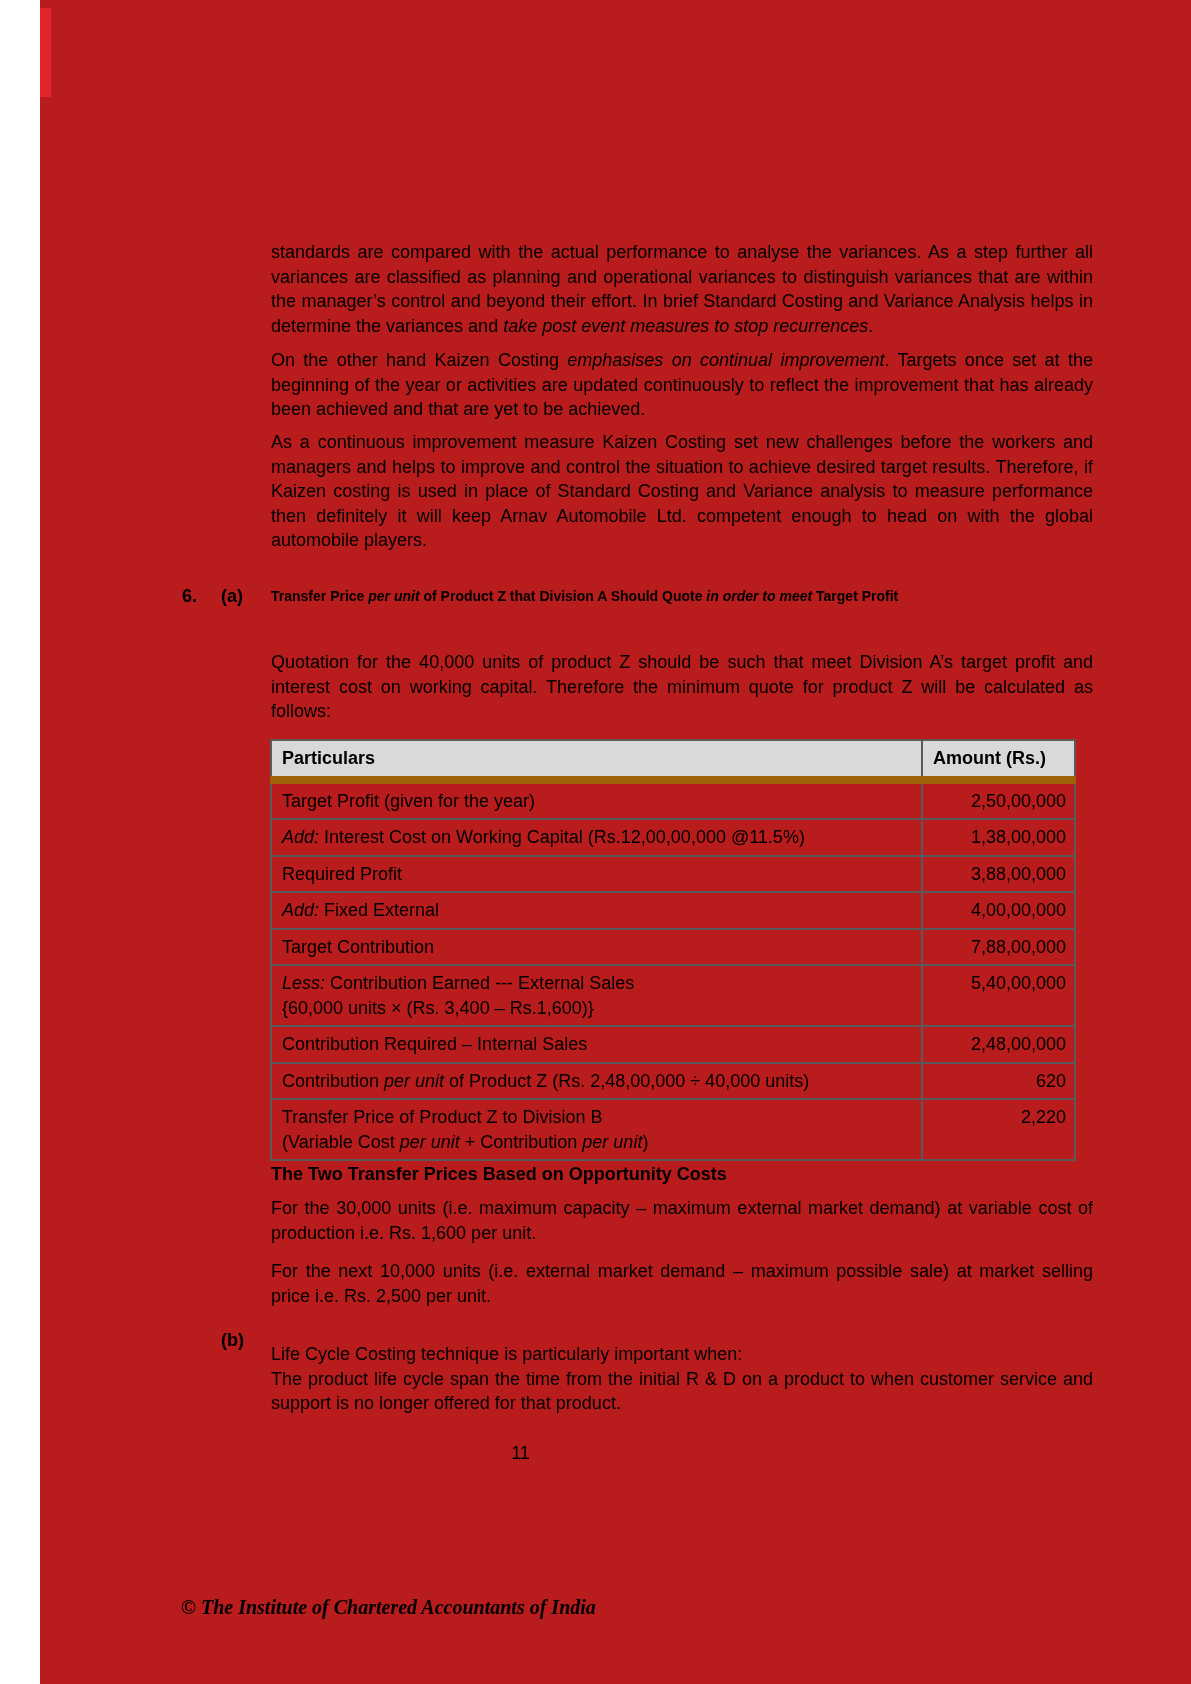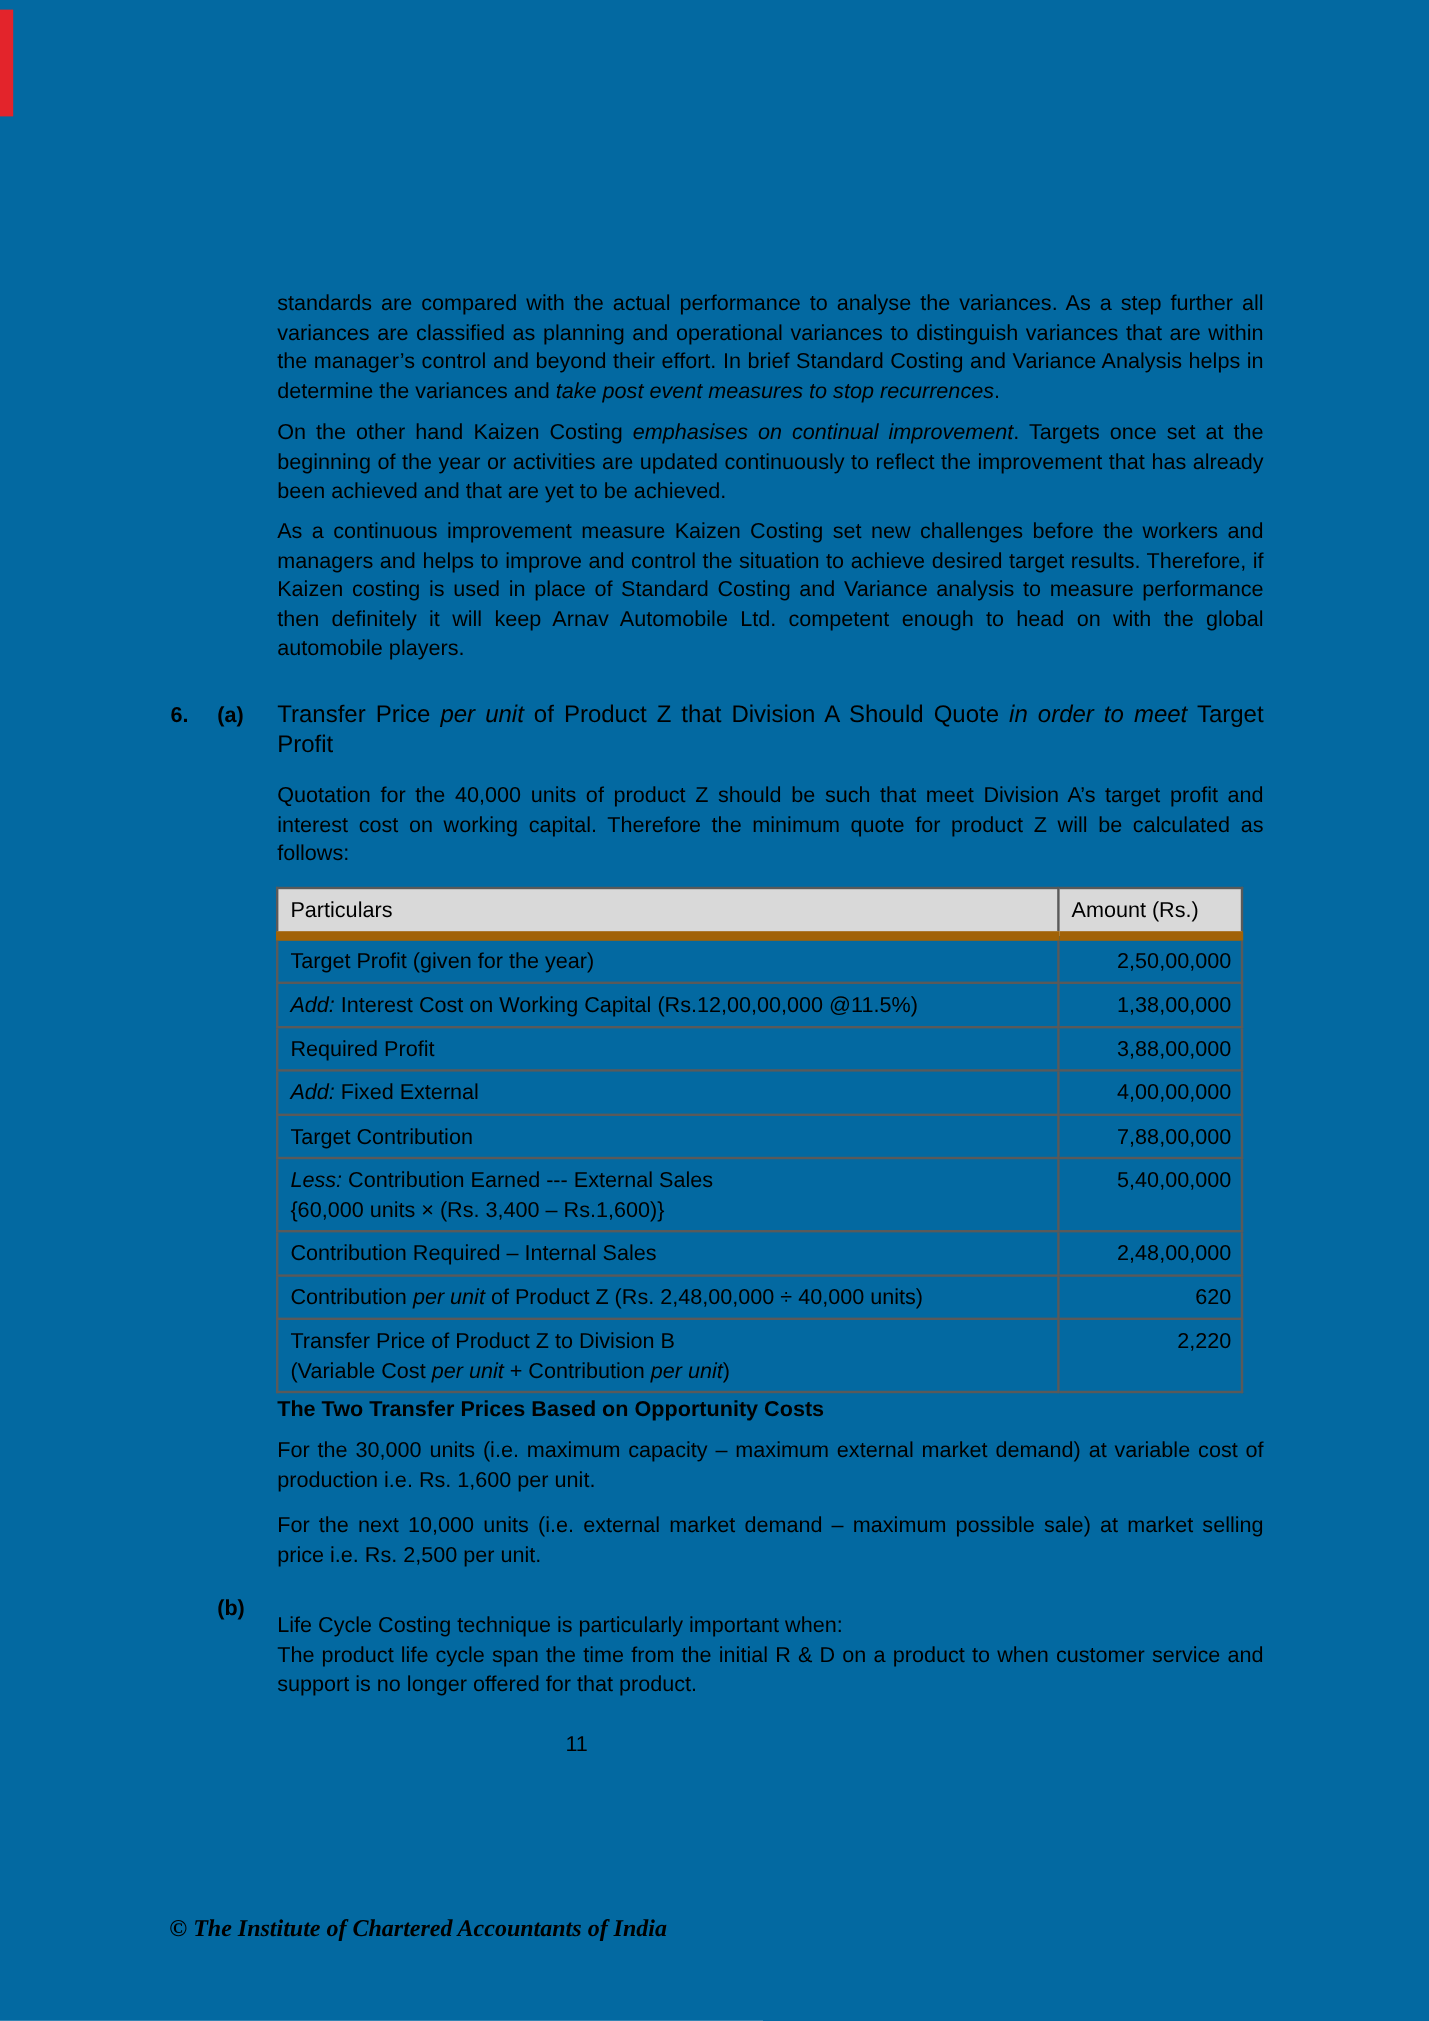--- a/index.html
+++ b/index.html
@@ -4,56 +4,56 @@
 <style>
   * { margin: 0; padding: 0; box-sizing: border-box; }
   html, body { background: #ffffff; }
   body {
     width: 1191px; height: 1684px;
     position: relative;
     font-family: "Liberation Sans", sans-serif;
     color: #000;
     overflow: hidden;
   }
-  .page { position: absolute; inset: 0; background: #0369a1; }
+  .page { position: absolute; inset: 0; background: #b91c1c; margin-left: 40px; }
 
   .red-bar {
     position: absolute; left: 0; top: 8px;
     width: 11px; height: 89px;
     background: #e3242b;
   }
 
   .block { position: absolute; left: 231px; width: 822px; }
   p.body {
     font-size: 18px; line-height: 24.5px;
     text-align: justify;
   }
   .it { font-style: italic; }
 
   .q-row { position: absolute; display: flex; align-items: flex-start; }
   .q-row .q-num  { width: 39px; font-weight: bold; font-size: 18px; line-height: 24.5px; }
   .q-row .q-label{ width: 50px; font-weight: bold; font-size: 18px; line-height: 24.5px; }
   .q-row .q-text { width: 822px; }
-  .q-heading { font-weight: normal; font-size: 20px; line-height: 24.5px; text-align: justify; }
+  .q-heading { font-weight: bold; font-size: 14px; line-height: 24.5px; text-align: justify; }
 
   .section-heading { font-weight: bold; font-size: 18px; line-height: 24px; }
 
   table.calc {
     position: absolute; left: 230px; top: 739px;
     width: 806px;
     border-collapse: collapse;
     font-size: 18px; line-height: 24.5px;
   }
   table.calc th, table.calc td {
     border: 2px solid #5a5a5a;
     vertical-align: top;
     padding: 5px 8px 5px 10px;
   }
   table.calc { border: 2px solid #262626; }
-  table.calc th { background: #d9d9d9; font-weight: normal; text-align: left; border-bottom: 8px solid #a16207; }
+  table.calc th { background: #d9d9d9; font-weight: bold; text-align: left; border-bottom: 8px solid #a16207; }
   table.calc th.amount-h { text-align: left; }
   table.calc td.amount { text-align: right; white-space: nowrap; padding-left: 48px; }
   table.calc col.c-part { width: 655px; }
   table.calc col.c-amt  { width: 151px; }
 
   .page-number {
     position: absolute; left: 0; top: 1443px; width: 961px;
     text-align: center; font-size: 18px;
   }
   .footer {

